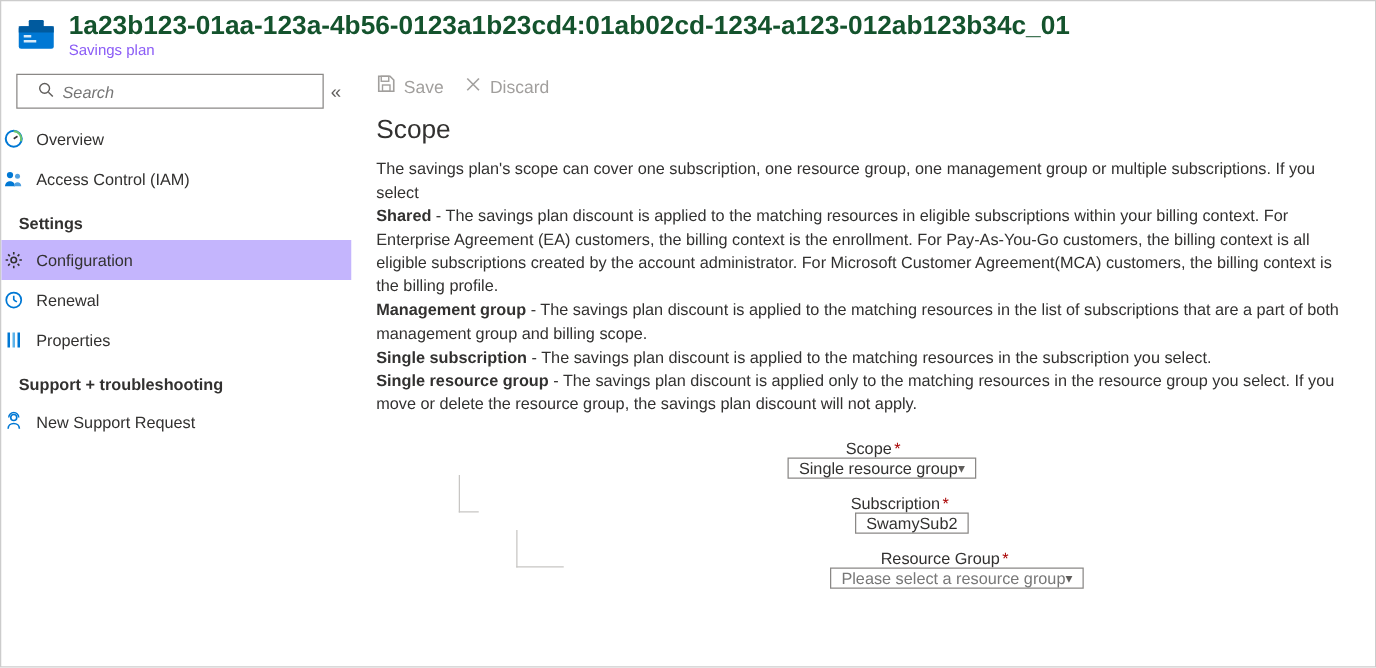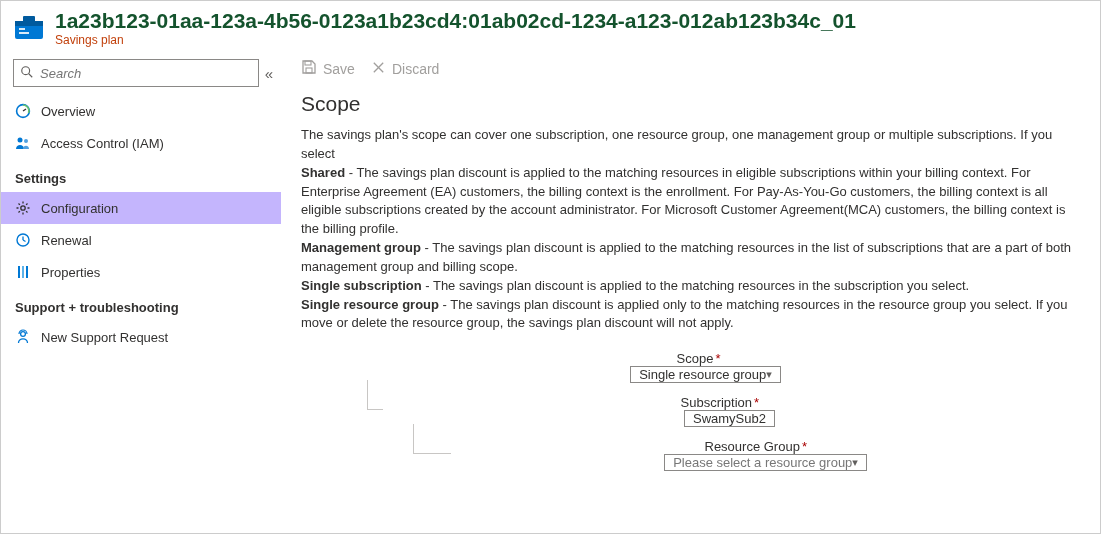--- a/index.html
+++ b/index.html
@@ -28,21 +28,21 @@
     .header-text { flex: 1; overflow: hidden; }
     .header-title {
       font-size: 21px;
       font-weight: 600;
       white-space: nowrap;
       overflow: hidden;
       color: #14532d;
     }
     .header-subtitle {
       font-size: 12px;
-      color: #c2410c;
+      color: #8b5cf6;
       margin-top: 0px;
     }
     .body {
       display: flex;
       height: calc(100% - 56px);
     }
     .sidebar {
       width: 280px;
       padding: 8px 0 0 0;
       flex-shrink: 0;
@@ -52,42 +52,42 @@
       align-items: center;
       padding: 0 8px 8px 12px;
       gap: 6px;
     }
     .search-box {
       flex: 1;
       display: flex;
       align-items: center;
       border: 1px solid #8a8886;
       height: 28px;
-      padding: 0 6px;
+      padding: 0 16px;
       gap: 6px;
     }
     .search-box input {
       flex: 1;
       border: none;
       outline: none;
       font-size: 13px;
       font-style: italic;
       color: #605e5c;
       width: 100%;
     }
     .collapse-chevron {
       color: #605e5c;
       cursor: pointer;
       font-size: 15px;
     }
     .nav-item {
       display: flex;
       align-items: center;
       gap: 10px;
-      padding: 8px 14px;
+      padding: 8px 2px;
       cursor: pointer;
       font-size: 13px;
     }
     .nav-item.active { background: #c4b5fd; }
     .nav-icon { width: 16px; height: 16px; flex-shrink: 0; display:flex; align-items:center; justify-content:center;}
     .nav-section {
       font-weight: 600;
       padding: 12px 14px 6px 14px;
       font-size: 13px;
       color: #323130;

